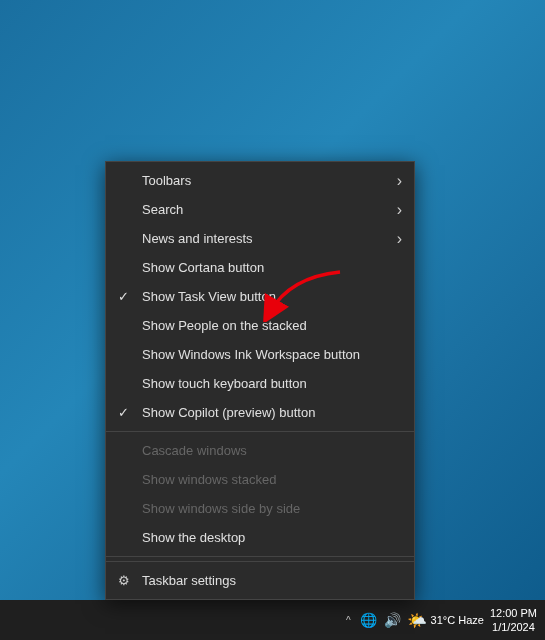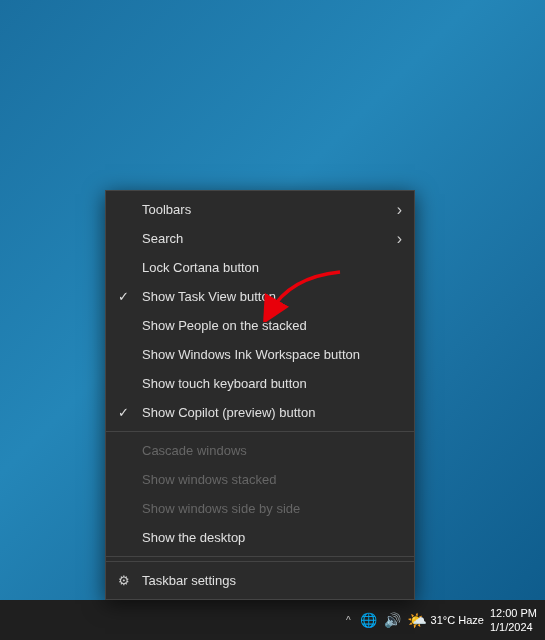--- a/index.html
+++ b/index.html
@@ -60,21 +60,21 @@
       gap: 3px;
       font-size: 11px;
       color: #fff;
     }
 
     .weather-icon {
       font-size: 16px;
     }
 
     .taskbar-time {
-      text-align: left;
+      text-align: center;
       font-size: 11px;
       color: #fff;
       line-height: 1.3;
     }
 
     
     .context-menu {
       position: absolute;
       bottom: 40px;
       left: 105px;
@@ -152,22 +152,25 @@
 <div class="desktop-bg"></div>
 
 <div class="context-menu">
 
 <div class="menu-item has-arrow">
       <span>Toolbars</span>
     </div>
     <div class="menu-item has-arrow">
       <span>Search</span>
     </div>
-    <div class="menu-item">
-      <span>Lock Cortana button</span>
+    <div class="menu-item has-arrow">
+      <span>News and interests</span>
+    </div>
+    <div class="menu-item">
+      <span>Show Cortana button</span>
     </div>
     <div class="menu-item checked">
       <span>Show Task View button</span>
     </div>
     <div class="menu-item">
       <span>Show People on the stacked</span>
     </div>
     <div class="menu-item">
       <span>Show Windows Ink Workspace button</span>
     </div>

